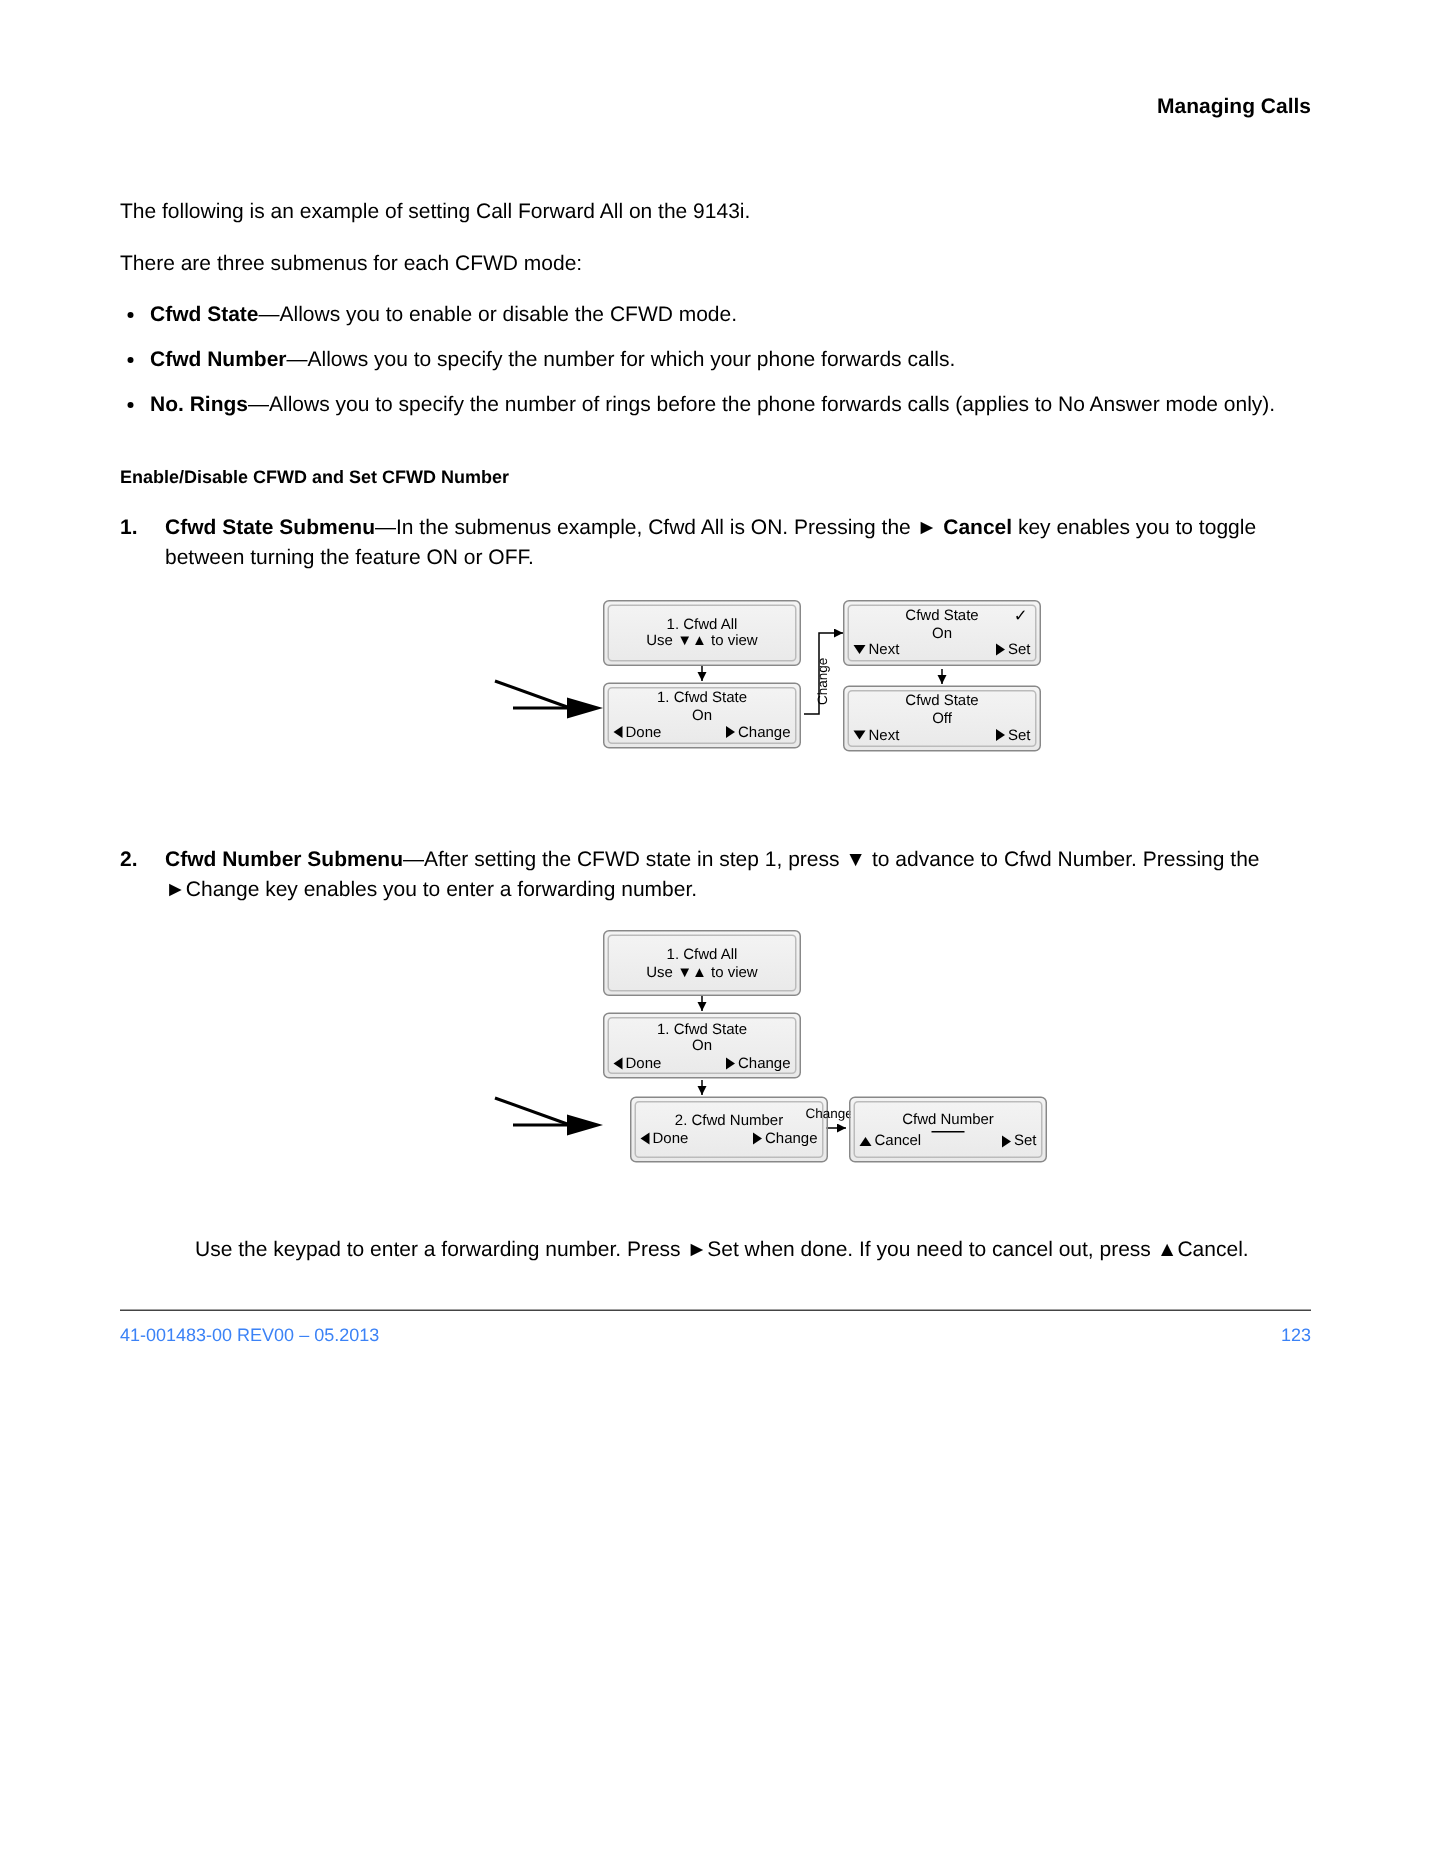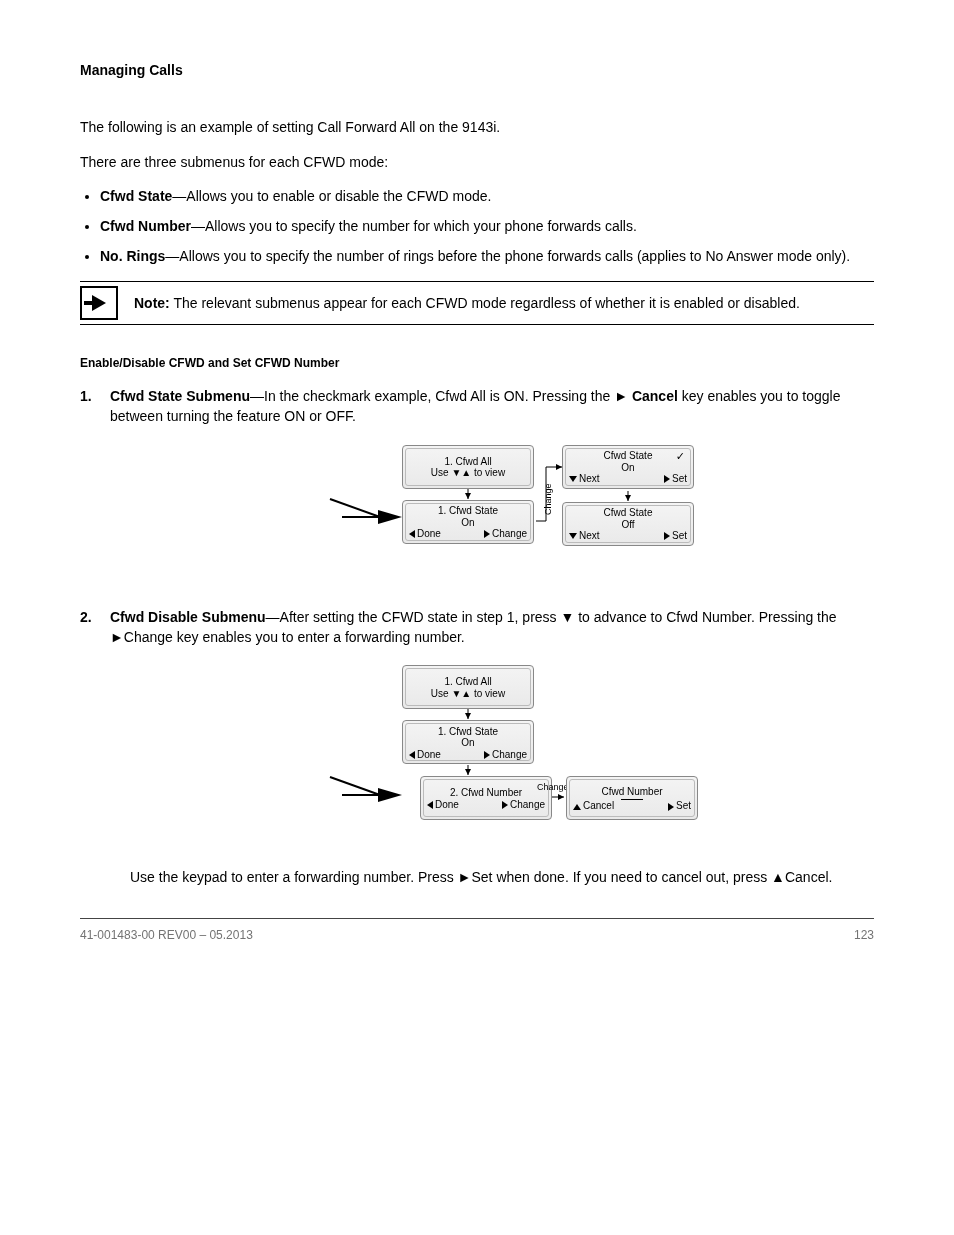--- a/index.html
+++ b/index.html
@@ -12,23 +12,24 @@
   }
   .page {
     box-sizing: border-box;
     width: 954px;
     padding: 60px 80px 40px 80px;
     position: relative;
     font-size: 14px;
     line-height: 1.45;
   }
   .right-header {
+    text-align: right;
     font-size: 14px;
     font-weight: 600;
-    margin-bottom: 37px;
+    margin-bottom: 50px;
   }
   .section-title {
     font-size: 12px;
     font-weight: 700;
     margin: 30px 0 14px 0;
   }
   p { margin: 0 0 14px 0; }
   ul { margin: 0 0 14px 20px; padding: 0; }
   ul li { margin-bottom: 10px; }
   .hr { border: none; border-top: 1px solid #000; margin: 4px 0; }
@@ -114,21 +115,21 @@
     position:absolute;
     left:-60px; top:-1px;
     width:40px; height:2px;
     background:#000;
   }
   .footer {
     border-top: 1px solid #444;
     margin-top: 30px;
     padding-top: 8px;
     font-size: 12px;
-    color: #737373;
+    color: #3b82f6;
     display:flex;
     justify-content:space-between;
   }
   .cursor-line{
     width:20px; height:1px; background:#000; margin:0 auto;
   }
 </style>
 </head>
 <body>
 <div class="page">
@@ -143,40 +144,27 @@
     <span class="bold">Cfwd State</span><span>—Allows you to enable or disable the CFWD mode.</span>
   </li>
   <li>
     <span class="bold">Cfwd Number</span><span>—Allows you to specify the number for which your phone forwards calls.</span>
   </li>
   <li>
     <span class="bold">No. Rings</span><span>—Allows you to specify the number of rings before the phone forwards calls (applies to No Answer mode only).</span>
   </li>
 </ul>
 
-<div class="note-block">
-  <hr class="hr">
-  <div class="note-row">
-    <div class="note-icon-box">
-      <div class="note-icon-arrow"></div>
-    </div>
-    <div>
-      <span class="note-text">Note:</span>
-      <span>The relevant submenus appear for each CFWD mode regardless of whether it is enabled or disabled.</span>
-    </div>
-  </div>
-  <hr class="hr">
-</div>
 
 <div class="section-title">Enable/Disable CFWD and Set CFWD Number</div>
 
 <div class="step">
   <div class="step-num">1.</div>
   <div>
-    <span class="step-label">Cfwd State Submenu</span><span>—In the checkmark example, Cfwd All is ON. Pressing the </span><span class="bold">► Cancel</span><span> key enables you to toggle between turning the feature ON or OFF. </span>
+    <span class="step-label">Cfwd State Submenu</span><span>—In the submenus example, Cfwd All is ON. Pressing the </span><span class="bold">► Cancel</span><span> key enables you to toggle between turning the feature ON or OFF. </span>
   </div>
 </div>
 
 <div class="diagram-wrap">
   <svg width="794" height="140">
     <defs>
       <marker id="ah1" markerWidth="8" markerHeight="8" refX="6" refY="3" orient="auto">
         <path d="M0,0 L6,3 L0,6 Z" fill="#000"></path>
       </marker>
     </defs>
@@ -219,21 +207,21 @@
       <span><span class="tri tri-d"></span><span>Next</span></span>
       <span><span class="tri tri-r"></span><span>Set</span></span>
     </div>
   </div>
 </div>
 
 
 <div class="step">
   <div class="step-num">2.</div>
   <div>
-    <span class="step-label">Cfwd Disable Submenu</span><span>—After setting the CFWD state in step 1, press ▼ to advance to Cfwd Number. Pressing the ►Change key enables you to enter a forwarding number.</span>
+    <span class="step-label">Cfwd Number Submenu</span><span>—After setting the CFWD state in step 1, press ▼ to advance to Cfwd Number. Pressing the ►Change key enables you to enter a forwarding number.</span>
   </div>
 </div>
 
 <div class="diagram-wrap2">
   <svg width="794" height="190">
     <defs>
       <marker id="ah2" markerWidth="8" markerHeight="8" refX="6" refY="3" orient="auto">
         <path d="M0,0 L6,3 L0,6 Z" fill="#000"></path>
       </marker>
     </defs>

